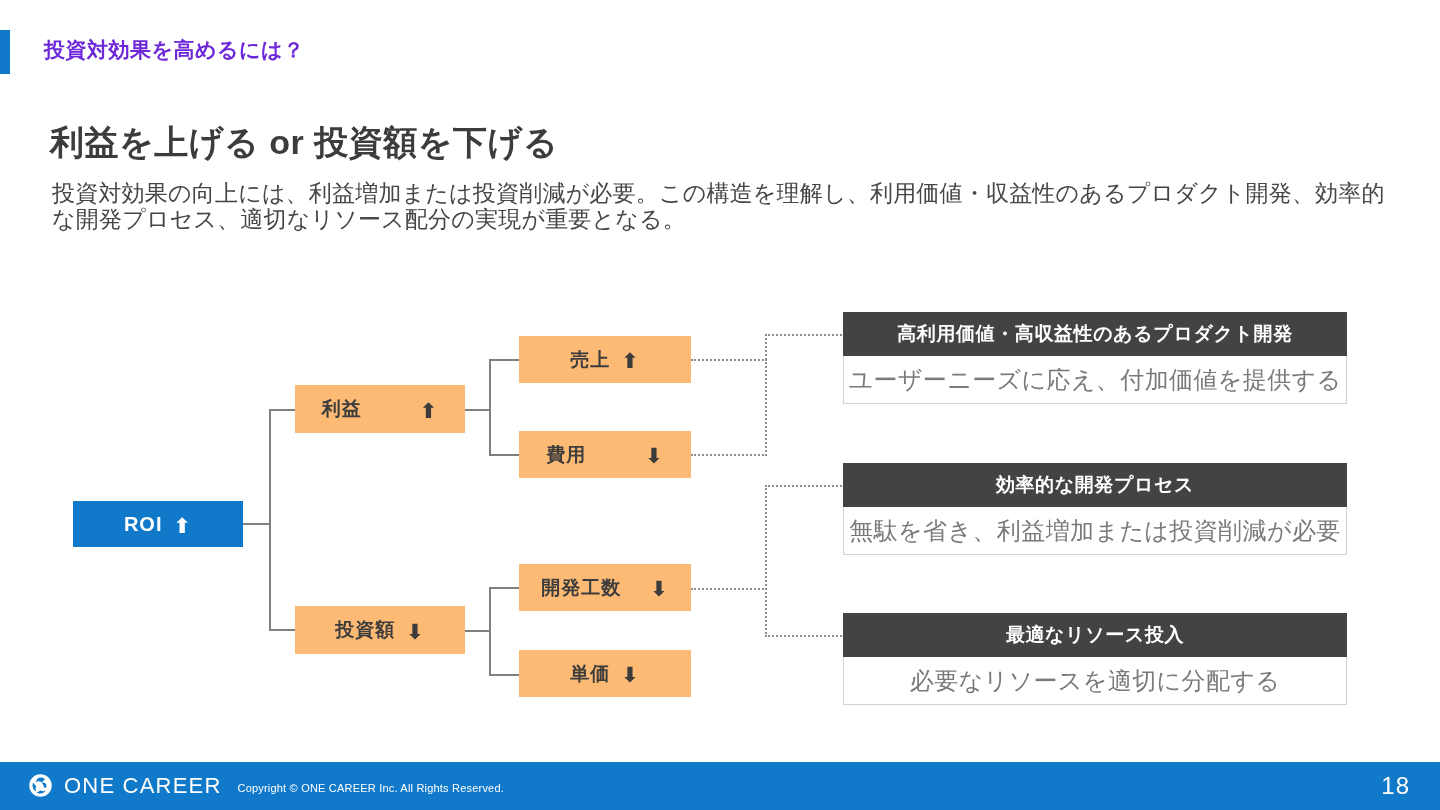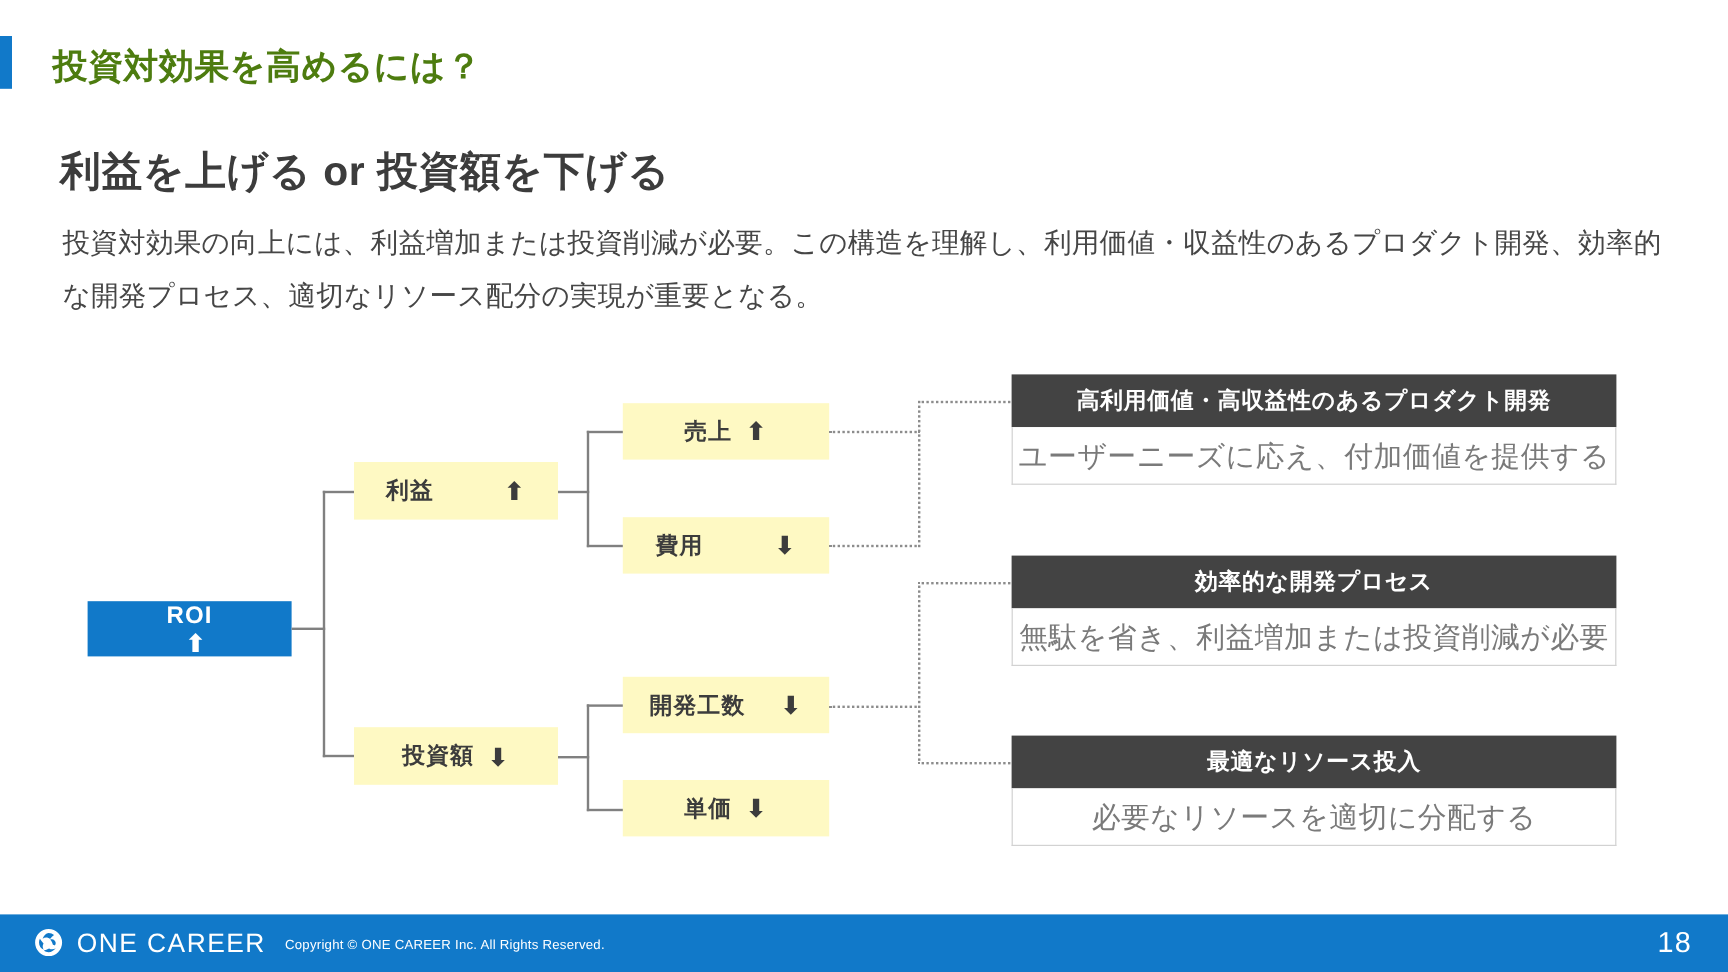--- a/index.html
+++ b/index.html
@@ -25,23 +25,23 @@
     left: 0;
     top: 30px;
     width: 10px;
     height: 44px;
     background: #1179c9;
   }
   .header-title {
     position: absolute;
     left: 44px;
     top: 36px;
-    font-size: 29px;
-    font-weight: bold;
-    color: #4d7c0f;
+    font-size: 21px;
+    font-weight: bold;
+    color: #6d28d9;
     letter-spacing: 0.5px;
     white-space: nowrap;
   }
 
   
   .main-title {
     position: absolute;
     left: 50px;
     top: 120px;
     font-size: 34px;
@@ -49,21 +49,21 @@
     color: #3c3c3c;
     letter-spacing: 0.5px;
     white-space: nowrap;
   }
   .lead {
     position: absolute;
     left: 52px;
     top: 180px;
     width: 1345px;
     font-size: 23px;
-    line-height: 44px;
+    line-height: 26px;
     color: #464646;
     letter-spacing: 0.2px;
   }
 
   
   .diagram {
     position: absolute;
     left: 0;
     top: 0;
     width: 1440px;
@@ -73,38 +73,37 @@
   .diagram > * { pointer-events: auto; }
 
   .node {
     position: absolute;
     display: flex;
     align-items: center;
     justify-content: center;
     font-size: 19px;
     font-weight: bold;
     color: #3c3c3c;
-    background: #fef9c3;
+    background: #fdba74;
     letter-spacing: 1px;
     white-space: nowrap;
   }
   .node .arrow {
     display: inline-block;
     margin-left: 11px;
     font-size: 21px;
     line-height: 1;
     color: #3c3c3c;
     transform: translateY(1px);
   }
 
   .node-root {
     background: #1179c9;
     color: #ffffff;
     font-size: 20px;
-    flex-direction: column;
   }
   .node-root .arrow { color: #ffffff; }
 
   
   .conn {
     position: absolute;
     background: #808080;
   }
 
   

